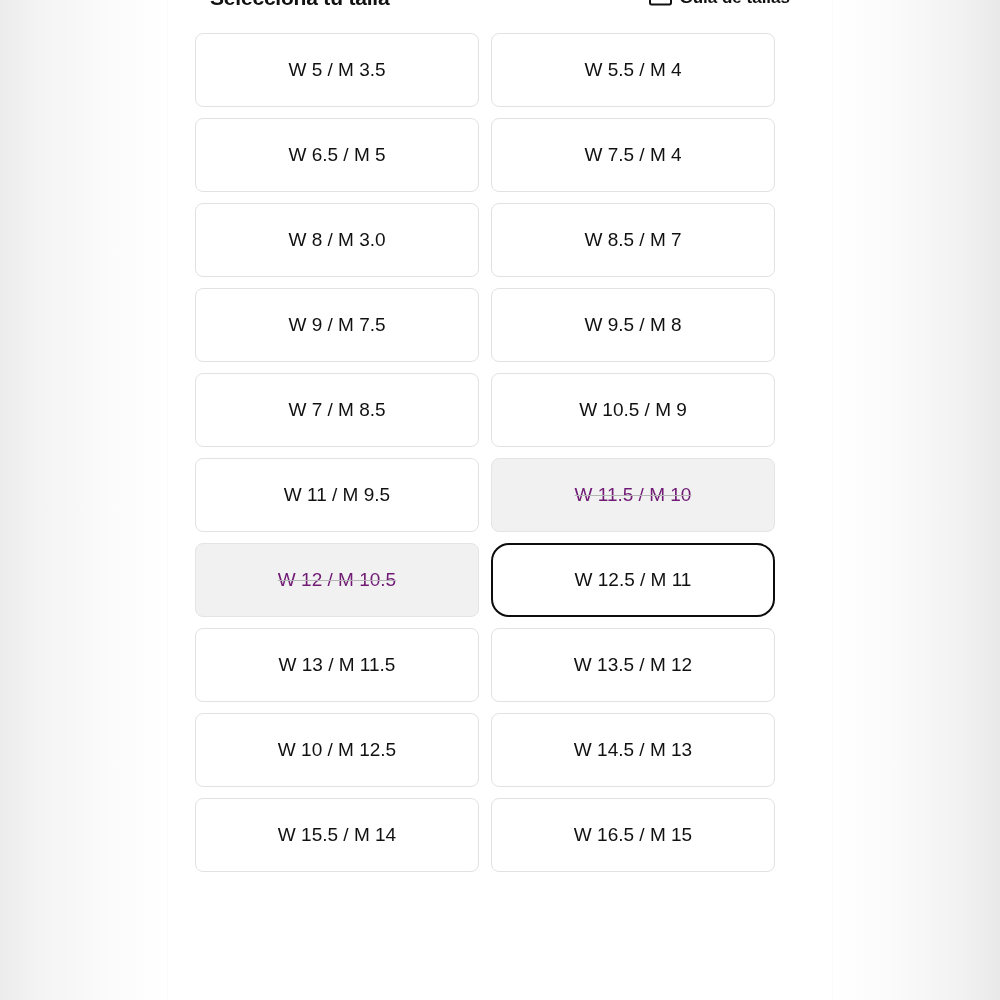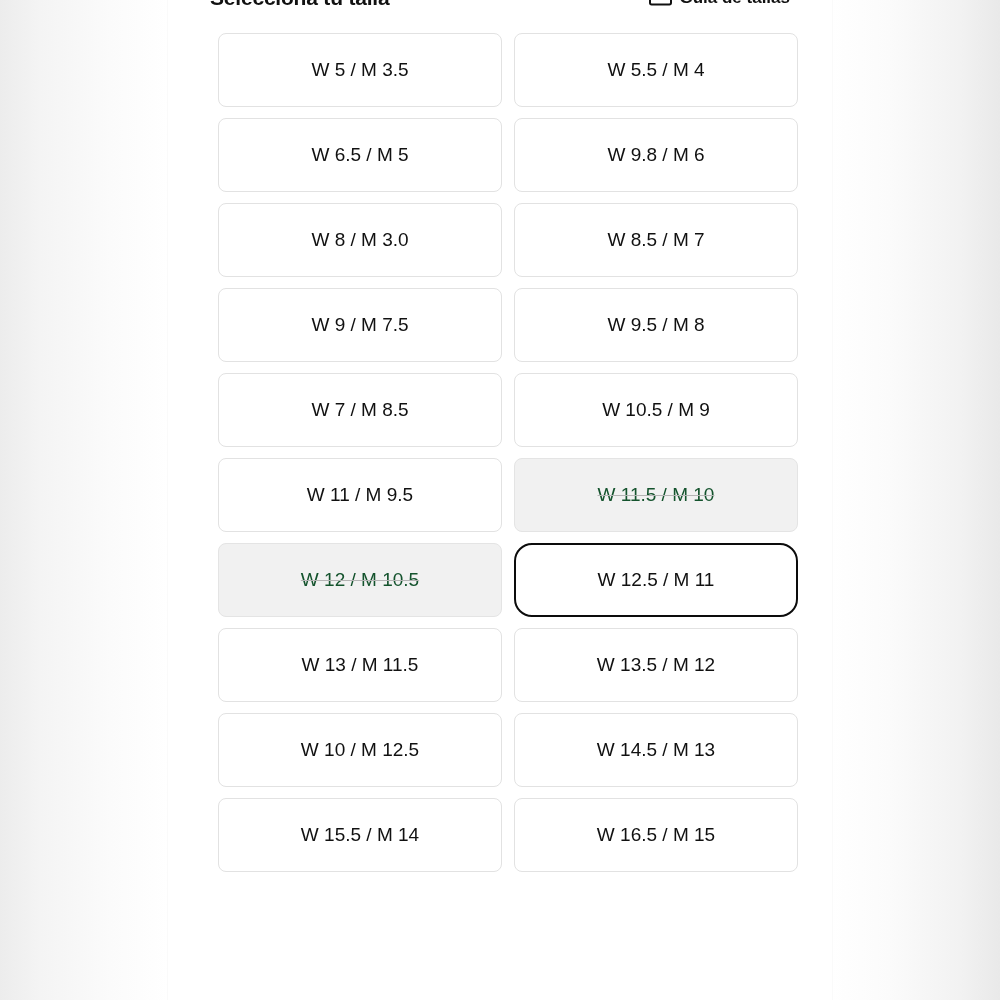--- a/index.html
+++ b/index.html
@@ -80,21 +80,21 @@
   .ruler-icon {
     display: block;
     width: 23px;
     height: 15px;
     flex: 0 0 auto;
   }
 
   
   .size-grid {
     position: absolute;
-    left: 50px;
+    left: 27px;
     top: 33px;
     width: 580px;
     display: grid;
     grid-template-columns: 284px 284px;
     column-gap: 12px;
     row-gap: 11px;
   }
 
   .size-option {
     height: 74px;
@@ -115,21 +115,21 @@
   }
 
   .size-option.is-selected {
     border: 2px solid #0c0c0c;
     border-radius: 18px;
   }
 
   .size-option.is-unavailable {
     background: #f1f1f1;
     border: 1px solid #e4e4e4;
-    color: #14532d;
+    color: #701a75;
     text-decoration: line-through;
     text-decoration-color: #b4b4b4;
     text-decoration-thickness: 1px;
     cursor: default;
   }
 </style>
 </head>
 <body>
 
 <div class="page-backdrop"></div>
@@ -150,21 +150,21 @@
         </svg>
       </span>
       <span class="size-guide-label">Guía de tallas</span>
     </div>
   </div>
 
   <div class="size-grid" id="size-grid">
       <div class="size-option">W 5 / M 3.5</div>
       <div class="size-option">W 5.5 / M 4</div>
       <div class="size-option">W 6.5 / M 5</div>
-      <div class="size-option">W 9.8 / M 6</div>
+      <div class="size-option">W 7.5 / M 4</div>
       <div class="size-option">W 8 / M 3.0</div>
       <div class="size-option">W 8.5 / M 7</div>
       <div class="size-option">W 9 / M 7.5</div>
       <div class="size-option">W 9.5 / M 8</div>
       <div class="size-option">W 7 / M 8.5</div>
       <div class="size-option">W 10.5 / M 9</div>
       <div class="size-option">W 11 / M 9.5</div>
       <div class="size-option is-unavailable">W 11.5 / M 10</div>
       <div class="size-option is-unavailable">W 12 / M 10.5</div>
       <div class="size-option is-selected">W 12.5 / M 11</div>

